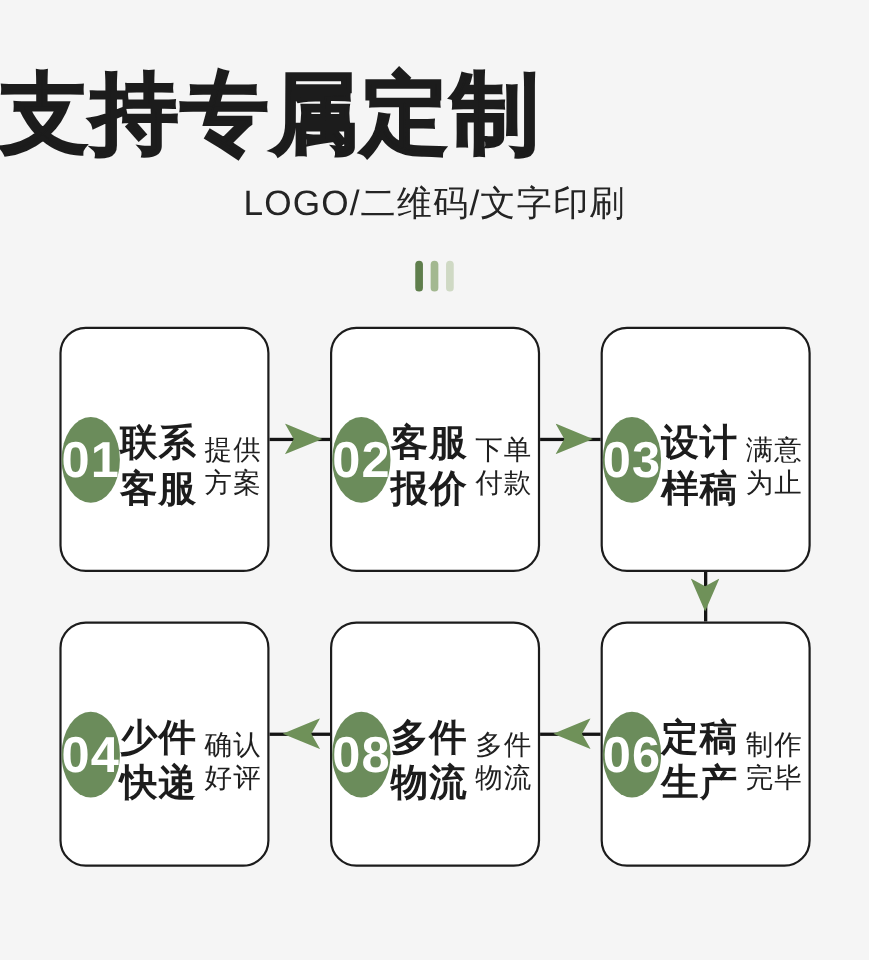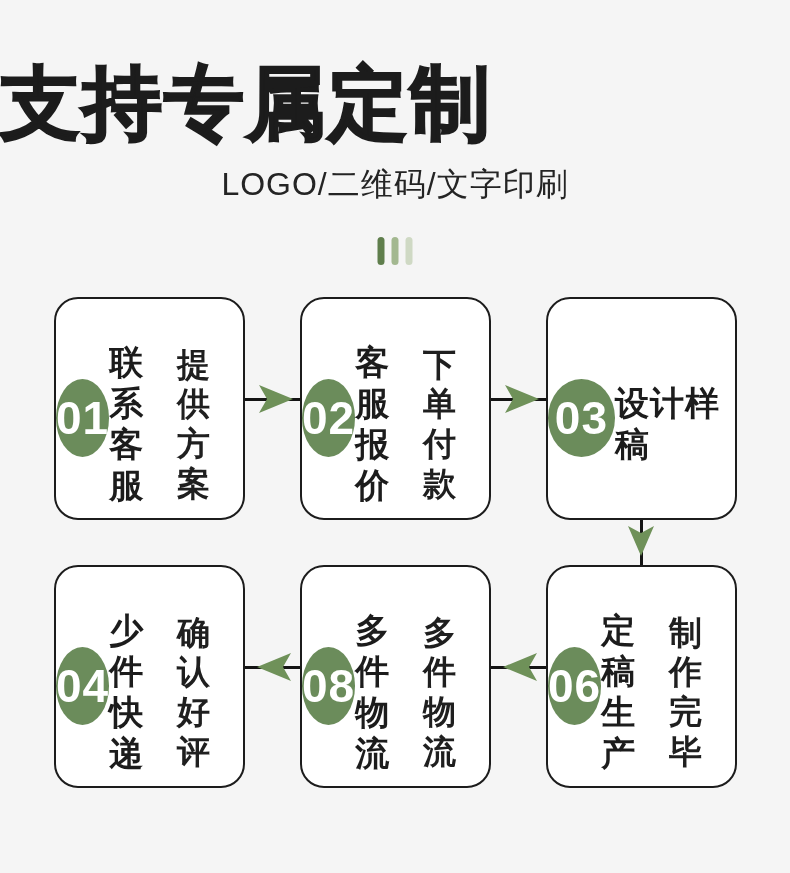--- a/index.html
+++ b/index.html
@@ -43,21 +43,21 @@
     border-radius:24px;display:flex;
     align-items:center;padding-top:31px;position:relative;z-index:2;
   }
   .badge{
     width:78px;height:78px;border-radius:50%;background:var(--accent);
     color:#ffffff;font-size:46px;font-weight:bold;letter-spacing:1px;
     display:flex;align-items:center;justify-content:center;
     margin-bottom:12px;
   }
   .ln1{font-size:34px;font-weight:bold;color:var(--ink);line-height:1.2;letter-spacing:1px;}
-  .ln2{font-size:33px;font-weight:bold;color:#1f1f1f;line-height:1.2;letter-spacing:1px;}
+  .ln2{font-size:25px;font-weight:normal;color:#1f1f1f;line-height:1.2;letter-spacing:1px;}
   .conn{position:absolute;z-index:1;}
   .conn .rule-h{position:absolute;left:0;top:0;width:55px;height:2.5px;background:var(--line);}
   .conn .rule-v{position:absolute;left:0;top:0;width:2.5px;height:45px;background:var(--line);}
   .conn svg{position:absolute;display:block;color:var(--arrow-green);}
 </style>
 </head>
 <body>
 
 <div class="stage">
 
@@ -115,20 +115,21 @@
 
     <div class="card">
       <div class="badge">02</div>
       <div class="ln1">客服报价</div>
       <div class="ln2">下单付款</div>
     </div>
 
     <div class="card">
       <div class="badge">03</div>
       <div class="ln1">设计样稿</div>
+      <div class="ln2">满意为止</div>
     </div>
 
     <div class="card">
       <div class="badge">04</div>
       <div class="ln1">少件快递</div>
       <div class="ln2">确认好评</div>
     </div>
 
     <div class="card">
       <div class="badge">08</div>

